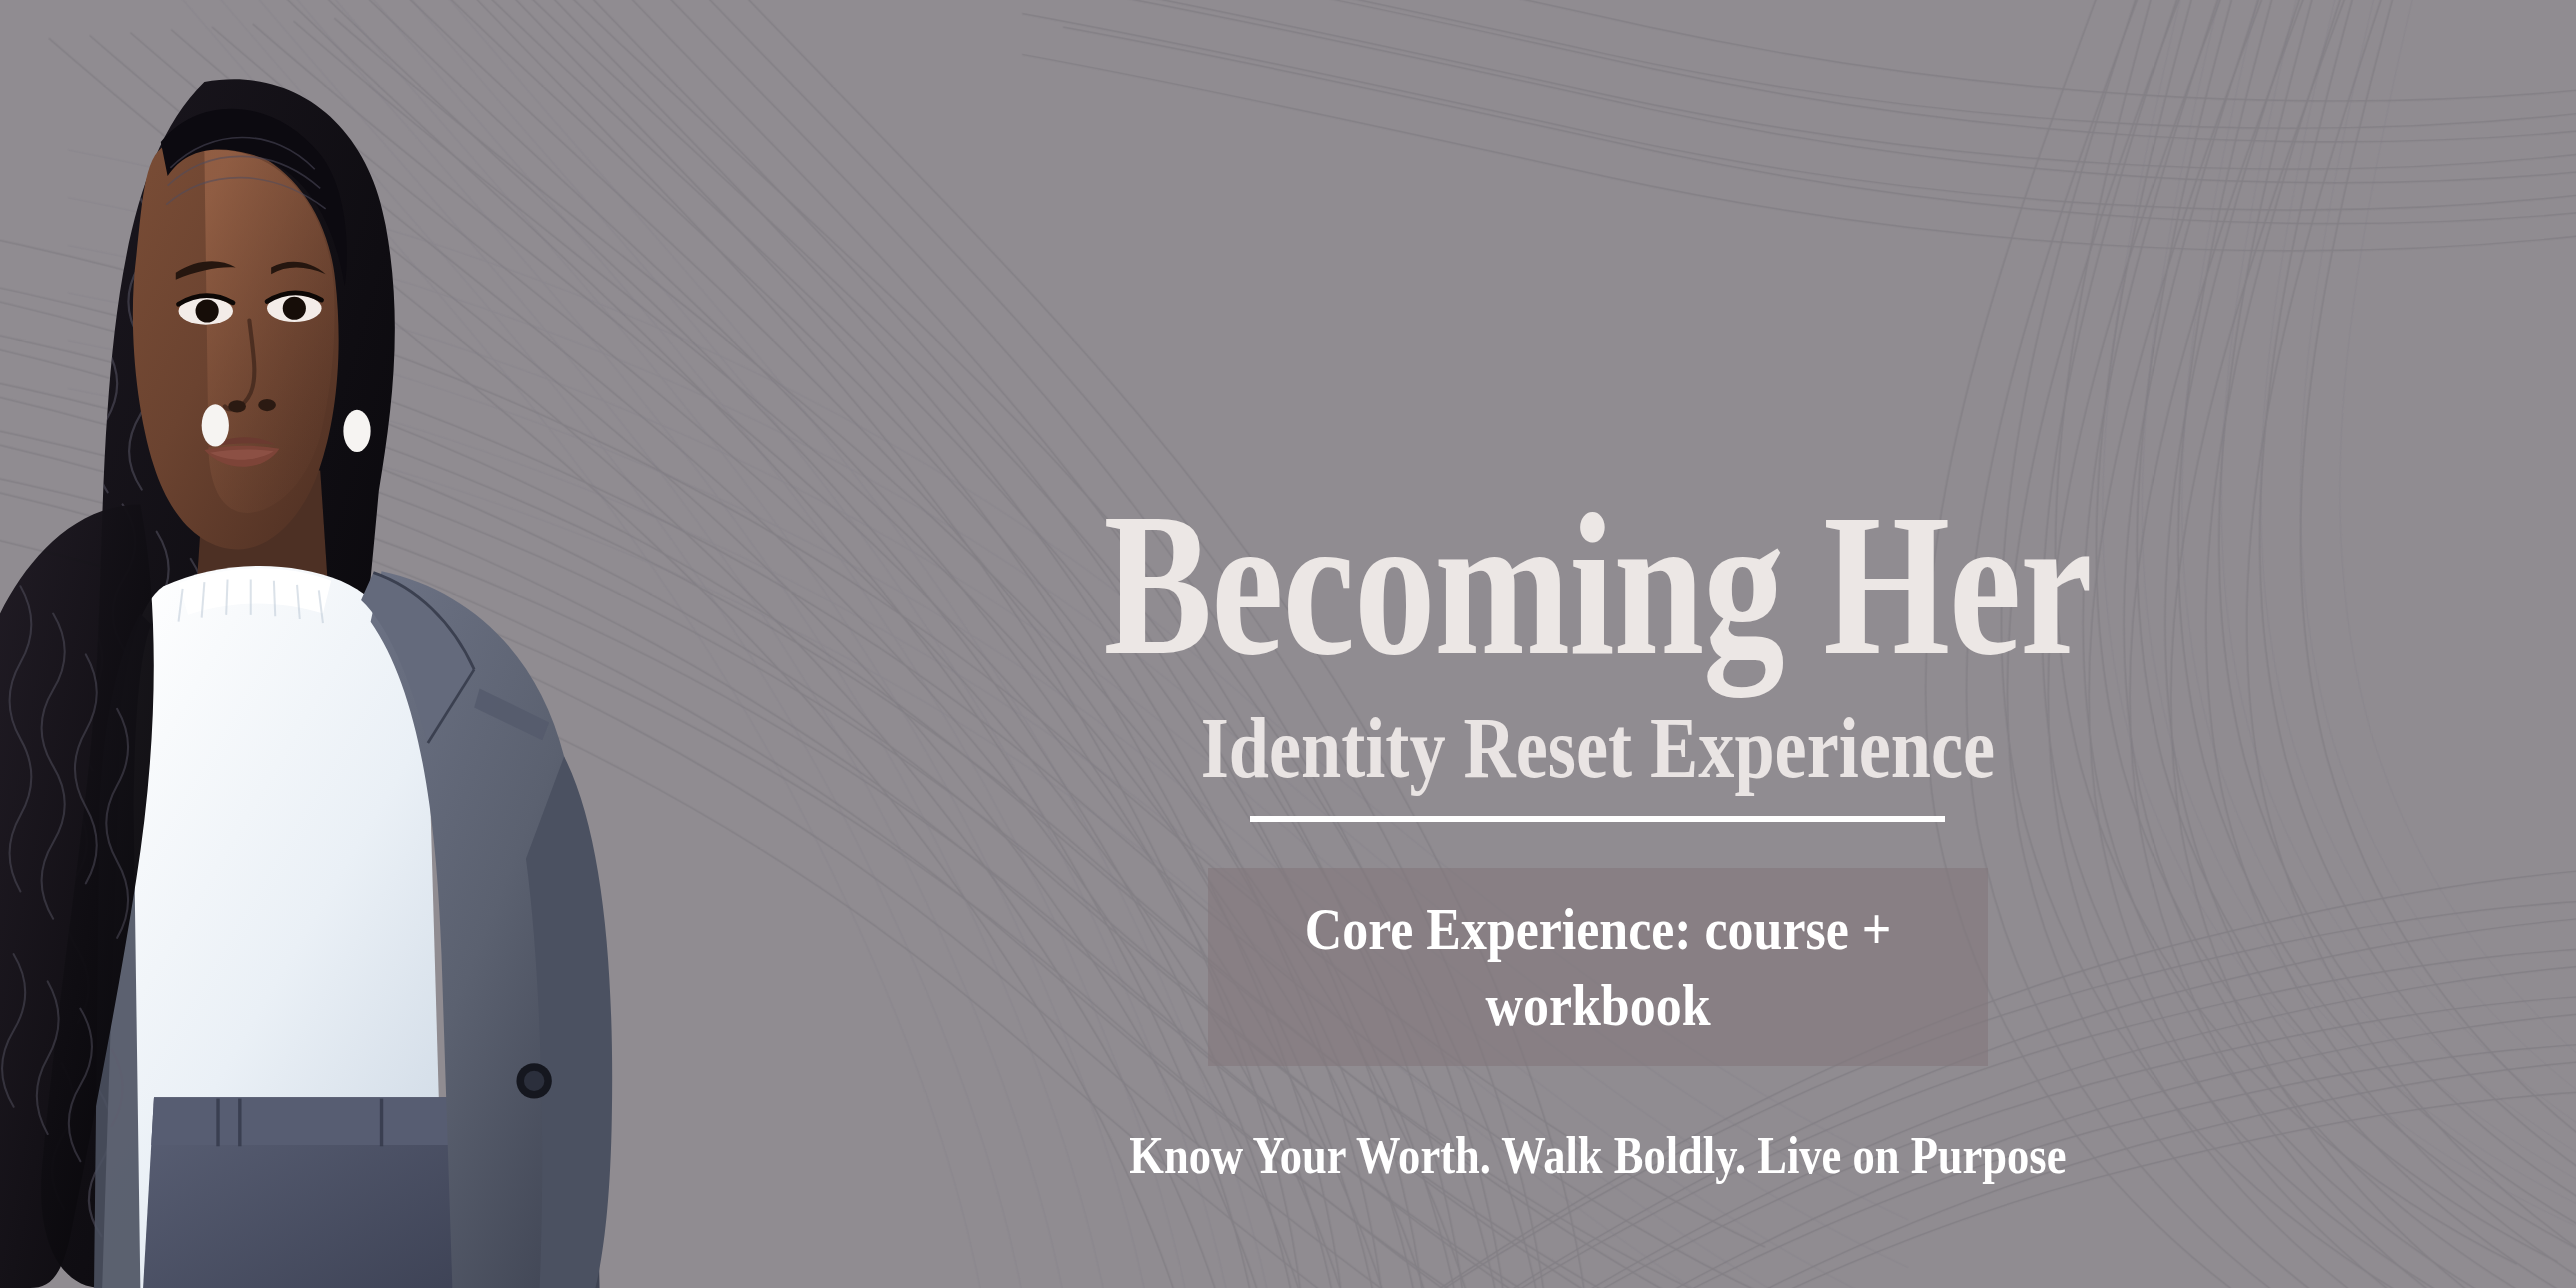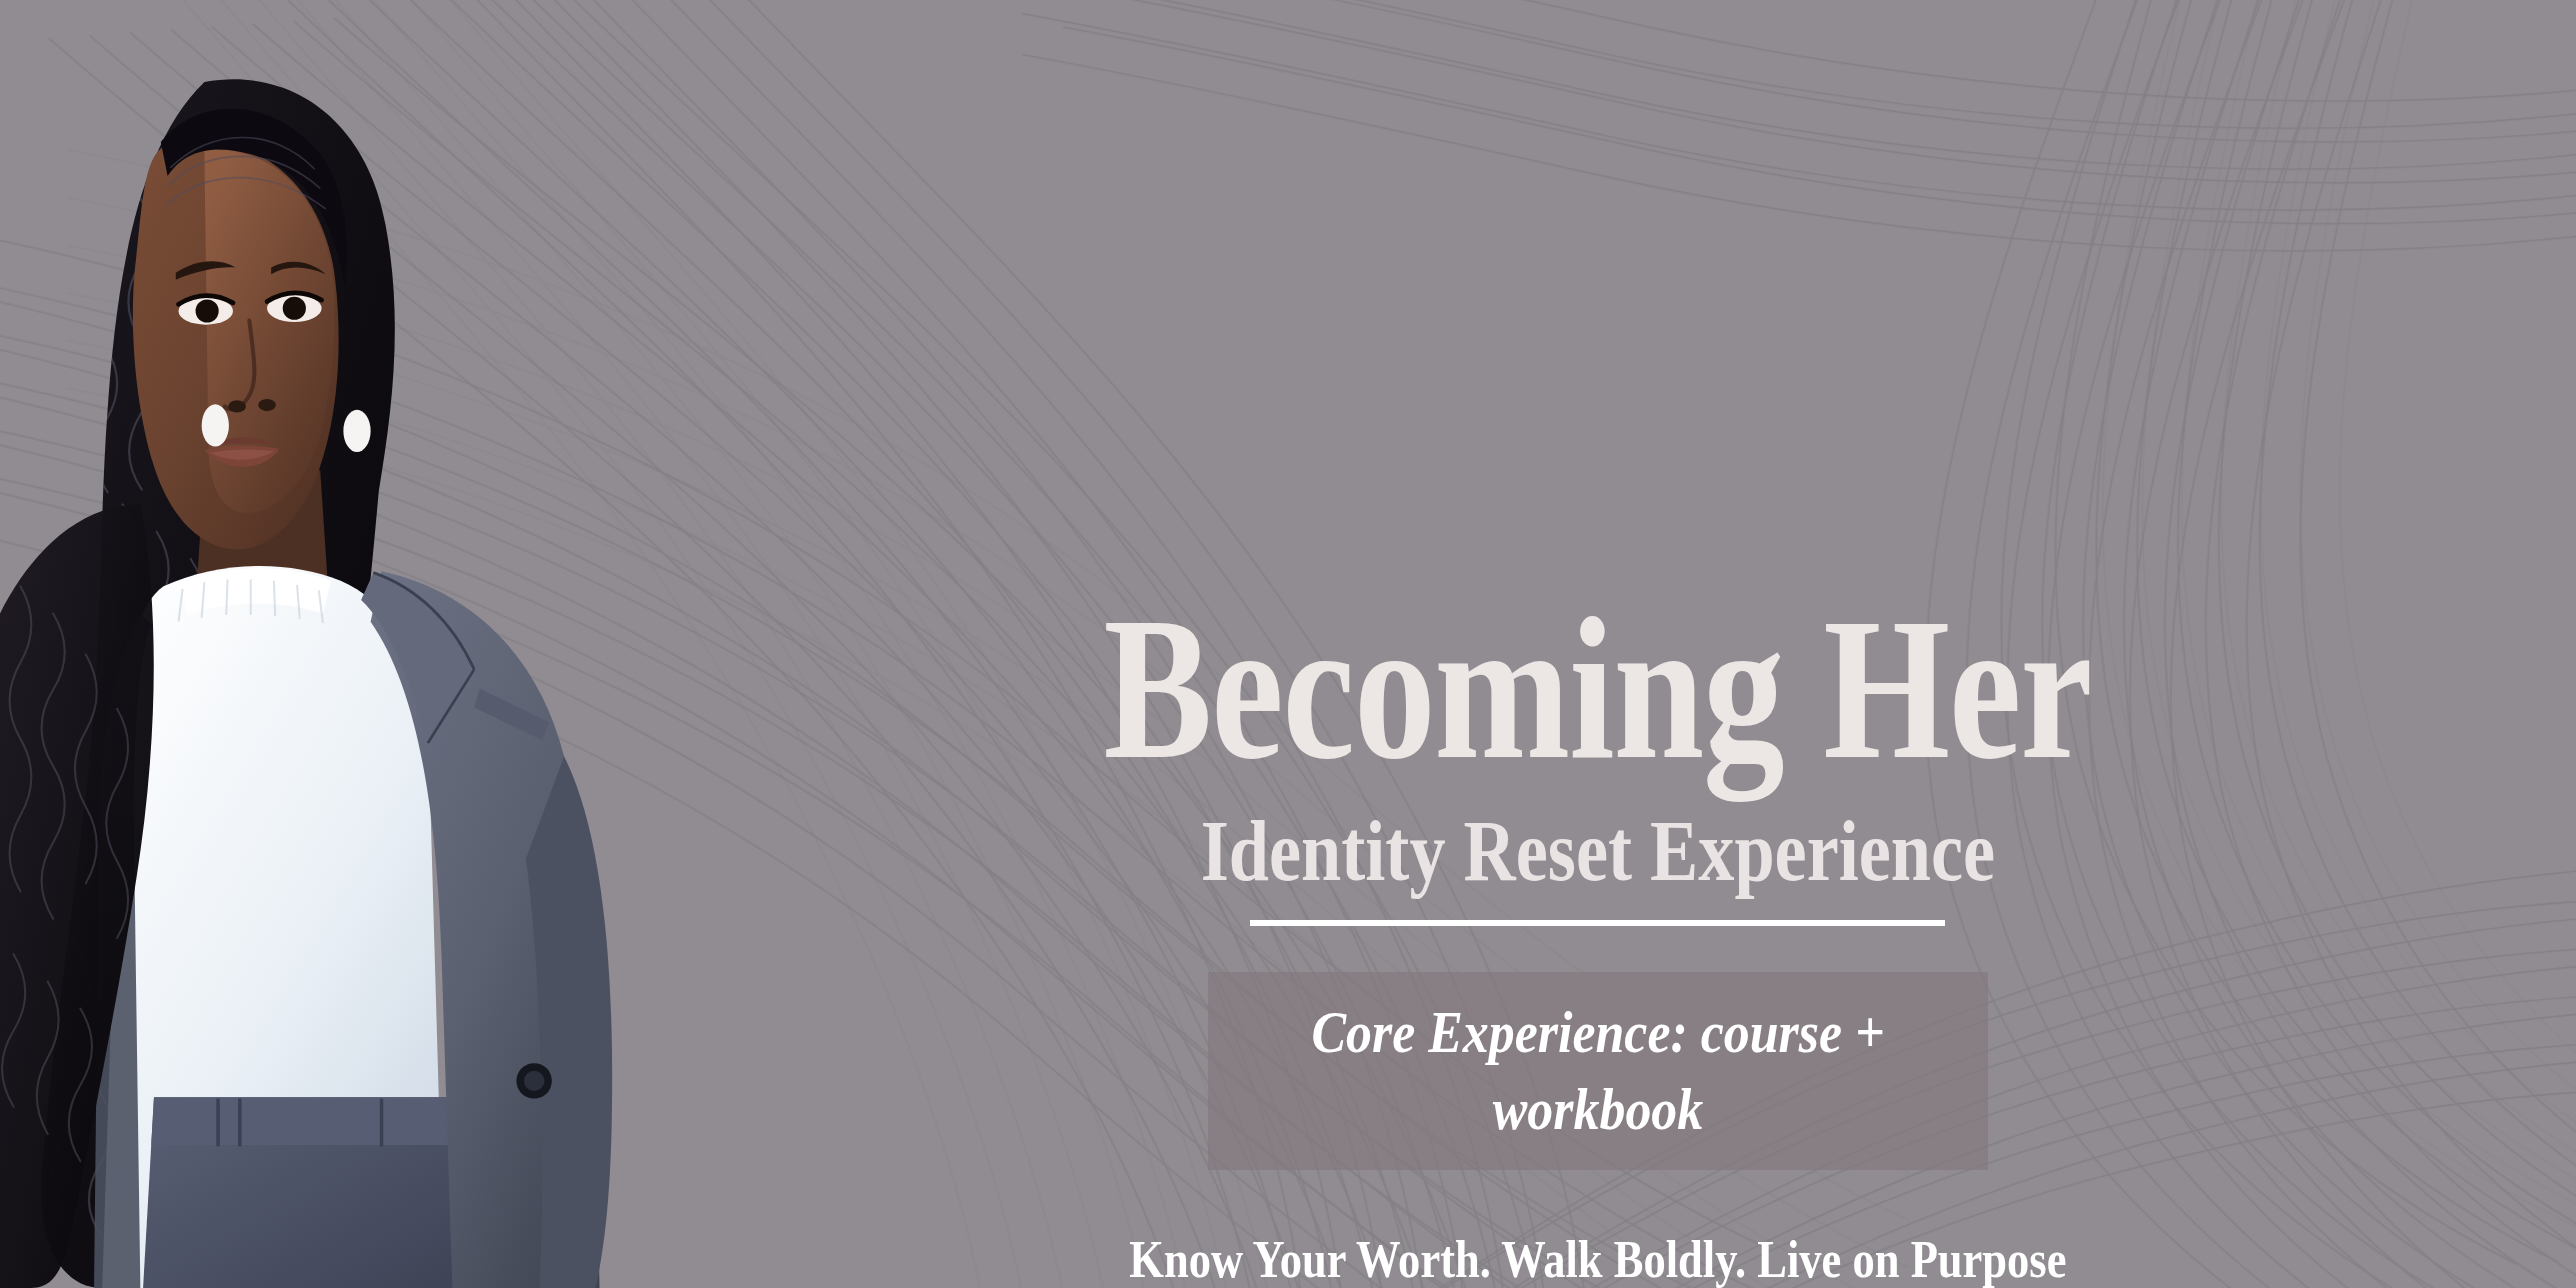--- a/index.html
+++ b/index.html
@@ -38,21 +38,21 @@
   
   .content {
     position:absolute;
     left:848px;
     top:0;
     width:1499px;
     height:1288px;
     display:flex;
     flex-direction:column;
     align-items:center;
-    justify-content:flex-end;
+    justify-content:center;
     padding-top:382px;
   }
 
   .headline {
     font-family:"Liberation Serif", serif;
     font-weight:700;
     font-size:204px;
     line-height:0.98;
     letter-spacing:-1.4px;
     color:#ece7e5;
@@ -85,21 +85,20 @@
 
   .badge {
     margin-top:46px;
     width:780px;
     min-height:198px;
     background:rgba(130,120,124,0.62);
     display:flex;
     align-items:center;
     justify-content:center;
     padding:16.4px 31px;
-    font-style:italic;
   }
   .badge-text {
     font-family:"Liberation Serif", serif;
     font-weight:700;
     font-size:59px;
     line-height:1.30;
     color:#ffffff;
     text-align:center;
     transform:scaleX(0.88);
     transform-origin:center center;

